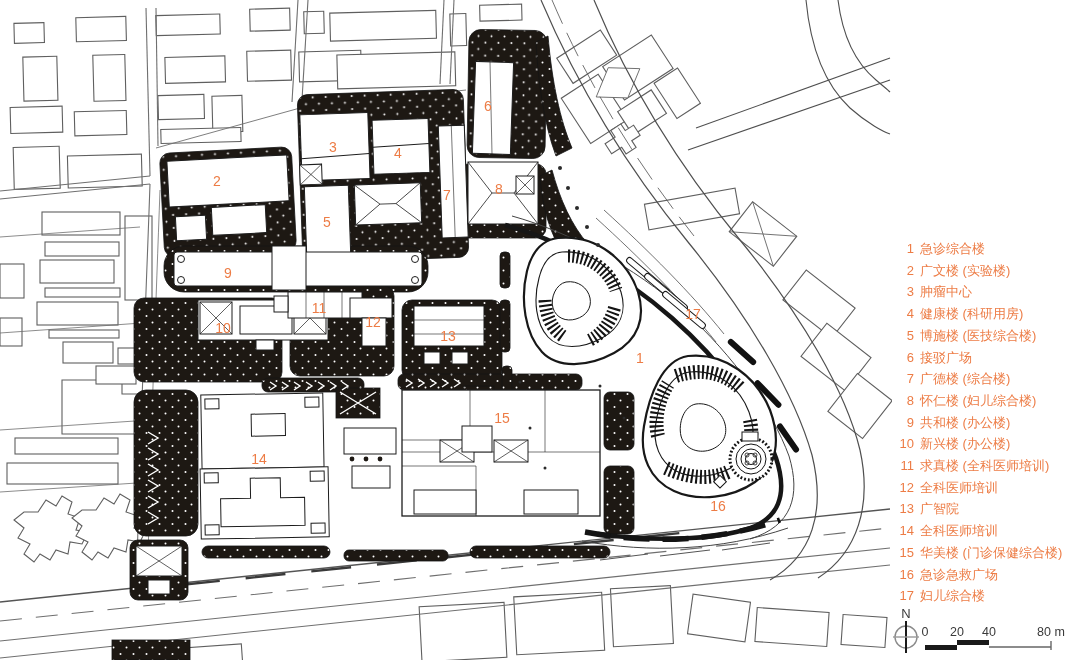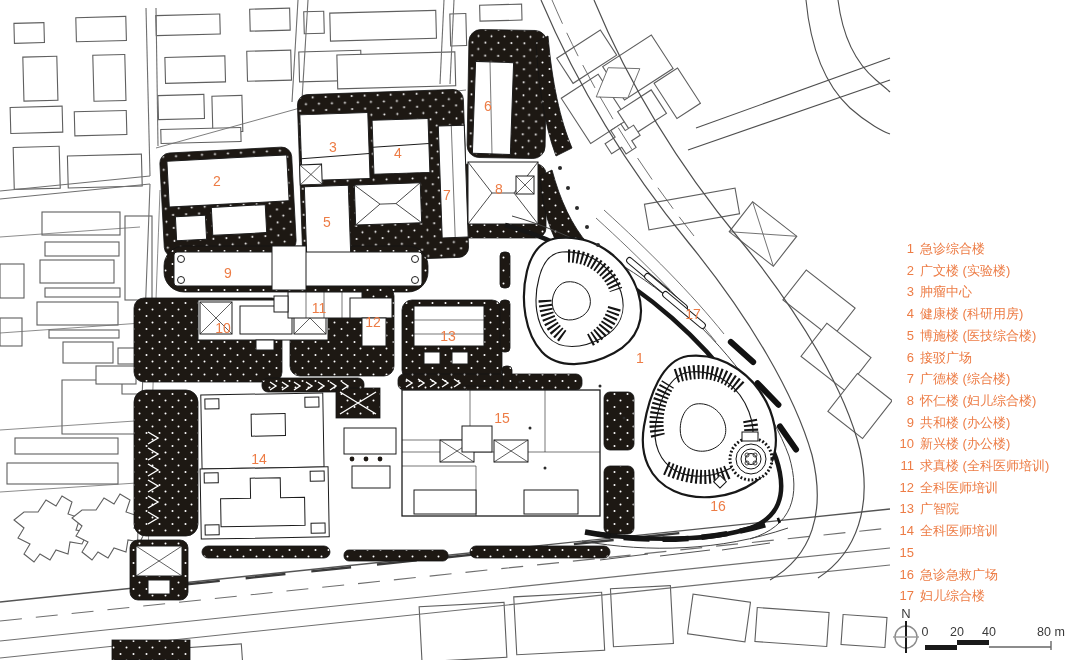--- a/index.html
+++ b/index.html
@@ -416,20 +416,21 @@
       <div class="legend-row">
         <span class="legend-num">13</span>
         <span class="legend-name">广智院</span>
       </div>
       <div class="legend-row">
         <span class="legend-num">14</span>
         <span class="legend-name">全科医师培训</span>
       </div>
       <div class="legend-row">
         <span class="legend-num">15</span>
+        <span class="legend-name">华美楼 (门诊保健综合楼)</span>
       </div>
       <div class="legend-row">
         <span class="legend-num">16</span>
         <span class="legend-name">急诊急救广场</span>
       </div>
       <div class="legend-row">
         <span class="legend-num">17</span>
         <span class="legend-name">妇儿综合楼</span>
       </div>
     </div>

